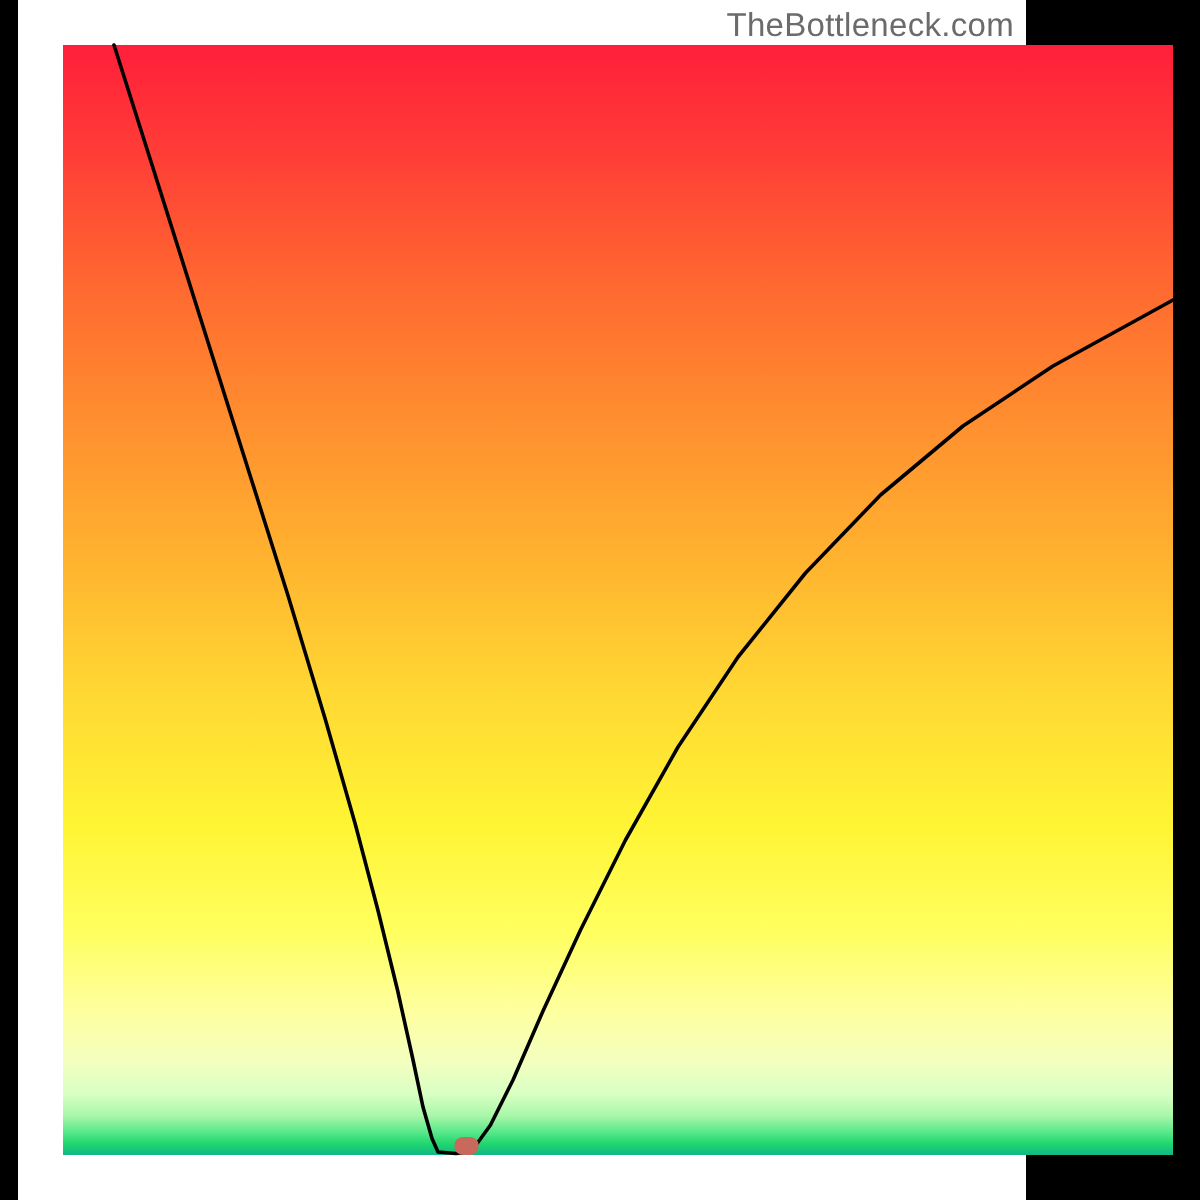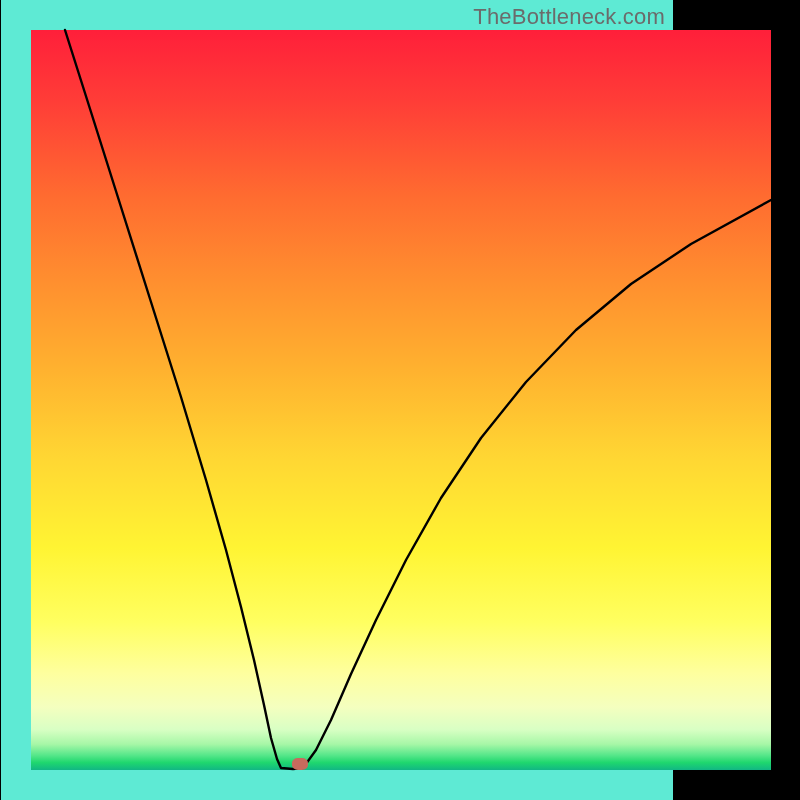--- a/index.html
+++ b/index.html
@@ -6,25 +6,25 @@
     margin: 0;
     padding: 0;
     width: 800px;
     height: 800px;
     background: #000;
     overflow: hidden;
     font-family: Arial, Helvetica, sans-serif;
   }
   .frame {
     position: absolute;
-    left: 1px;
+    left: 12px;
     top: 0;
     width: 672px;
     height: 800px;
-    background: #5eead4;
+    background: #ffffff;
   }
   .plot-area {
     position: absolute;
     left: 30px;
     top: 30px;
     width: 740px;
     height: 740px;
     background: linear-gradient(to bottom,
       #ff1f3a 0%,
       #ff3e37 10%,

